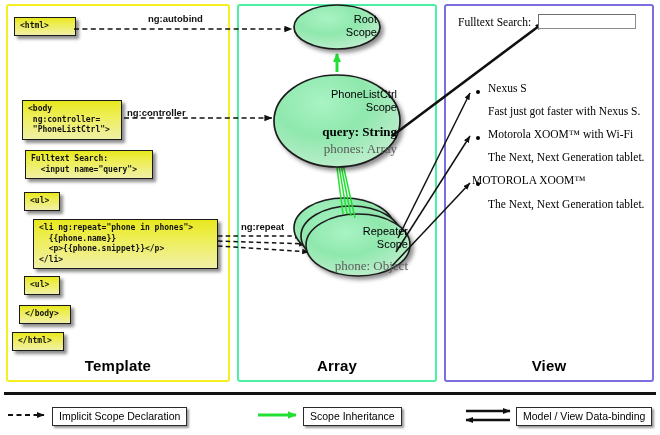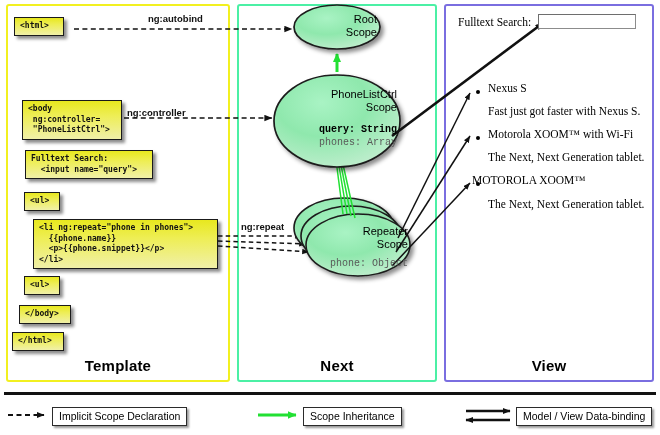--- a/index.html
+++ b/index.html
@@ -60,22 +60,22 @@
 
   
   .elabel{
     position:absolute;
     text-align:right;
     color:#000;
     pointer-events:none;
   }
   .etitle{ font-size:11px; line-height:1.18; font-weight:400; }
   .eprops{
-    font-family:Liberation Mono, monospace;
-    font-size:10px;
+    font-family:Liberation Serif, serif;
+    font-size:13px;
     line-height:1.32;
     margin-top:3px;
   }
   .eprops .hi{ font-weight:700; color:#000; }
   .eprops .lo{ color:#5a5a5a; }
 
   
   .edgelabel{
     position:absolute;
     font-family:Liberation Sans, sans-serif;
@@ -130,27 +130,27 @@
 </style>
 </head>
 <body>
 
 <div id="root">
 
   <div class="panel" id="panel-template">
     <div class="panel-title">Template</div>
   </div>
   <div class="panel" id="panel-model">
-    <div class="panel-title">Next</div>
+    <div class="panel-title">Array</div>
   </div>
   <div class="panel" id="panel-view">
     <div class="panel-title">View</div>
   </div>
 
-  <div class="codebox" style="left:14px;  top:17px;  width:50px;">&lt;html&gt;</div>
+  <div class="codebox" style="left:14px;  top:17px;  width:62px;">&lt;html&gt;</div>
 
   <div class="codebox" style="left:22px;  top:100px; width:100px;">&lt;body
  ng:controller=
  "PhoneListCtrl"&gt;</div>
 
   <div class="codebox" style="left:25px;  top:150px; width:128px;">Fulltext Search:
   &lt;input name="query"&gt;</div>
 
   <div class="codebox" style="left:24px;  top:192px; width:36px;">&lt;ul&gt;</div>
 

